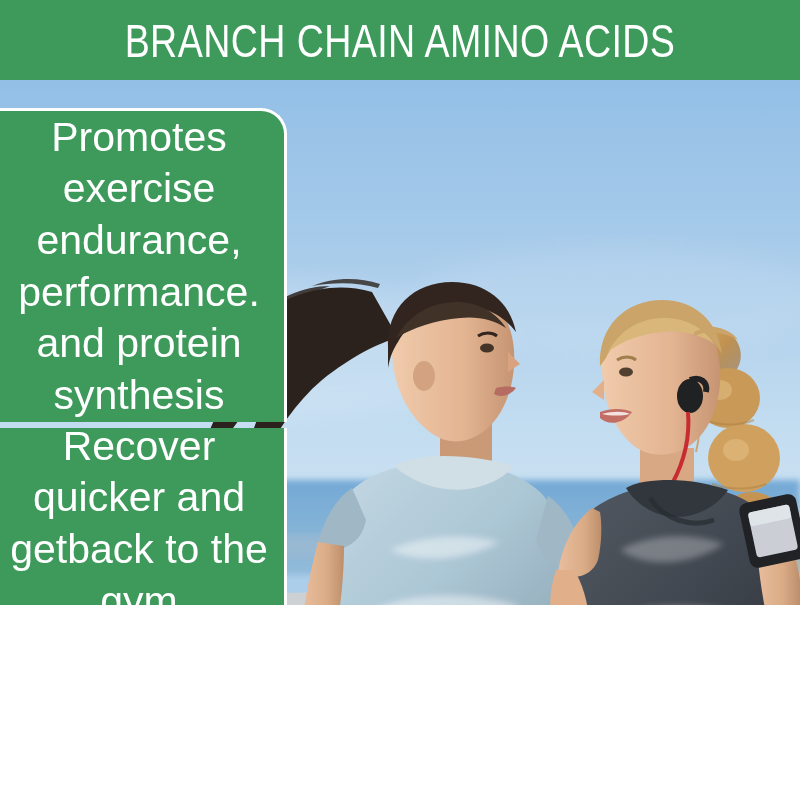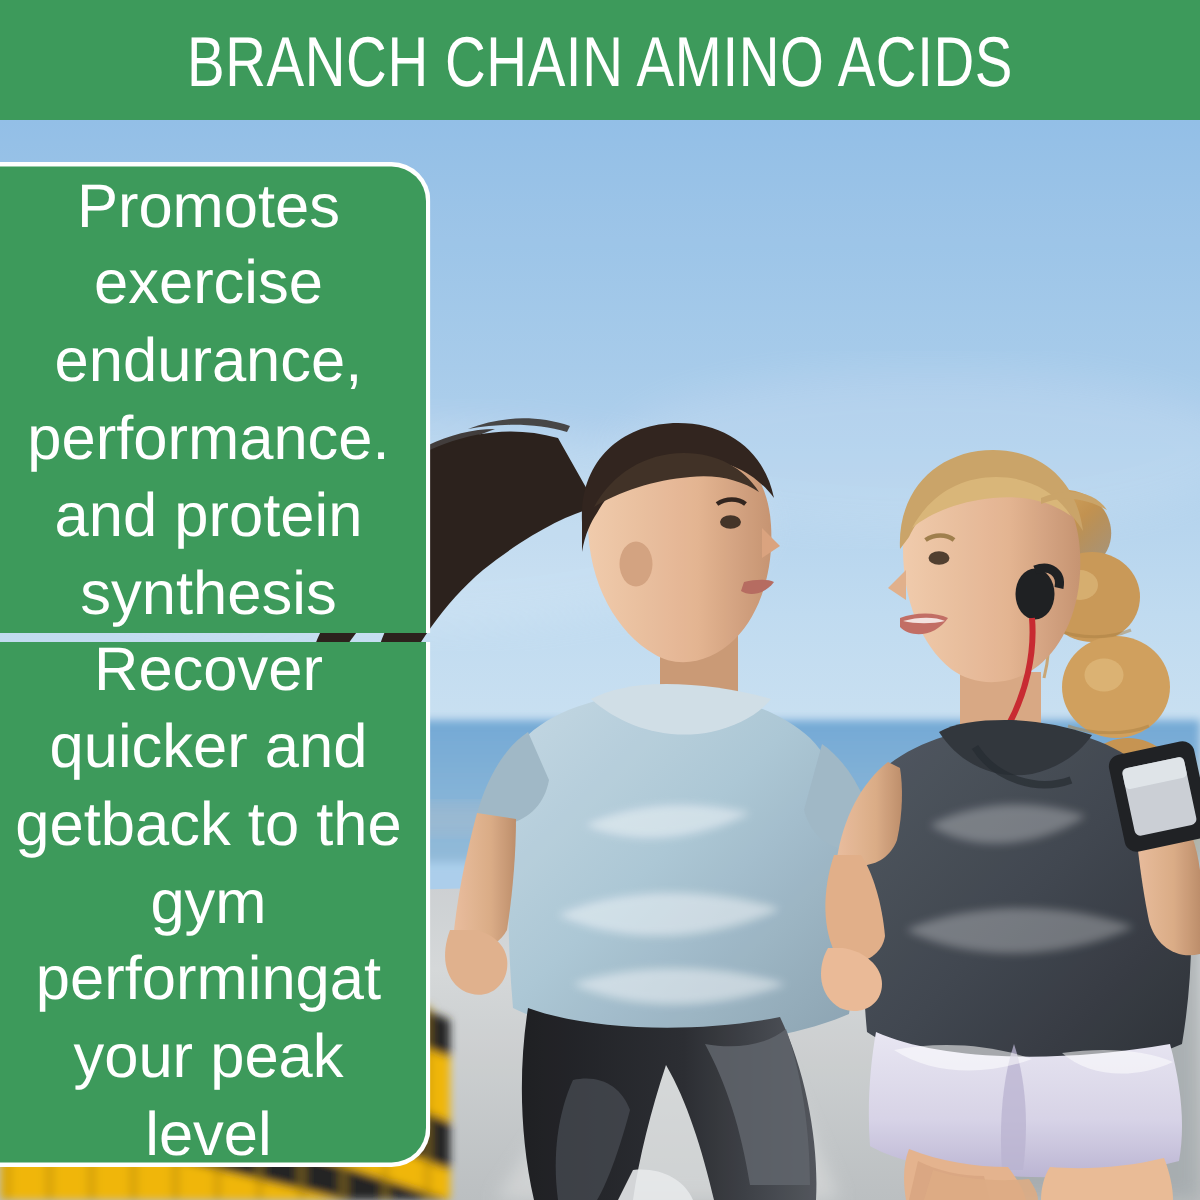--- a/index.html
+++ b/index.html
@@ -6,21 +6,21 @@
     margin: 0;
     padding: 0;
     background: #ffffff;
   }
   body {
     font-family: "DejaVu Sans", sans-serif;
   }
   #poster {
     position: relative;
     width: 800px;
-    height: 800px;
+    height: 605px;
     overflow: hidden;
     background: #ffffff;
   }
 
   
   .photo {
     position: absolute;
     left: 0;
     top: 80px;
     width: 800px;

